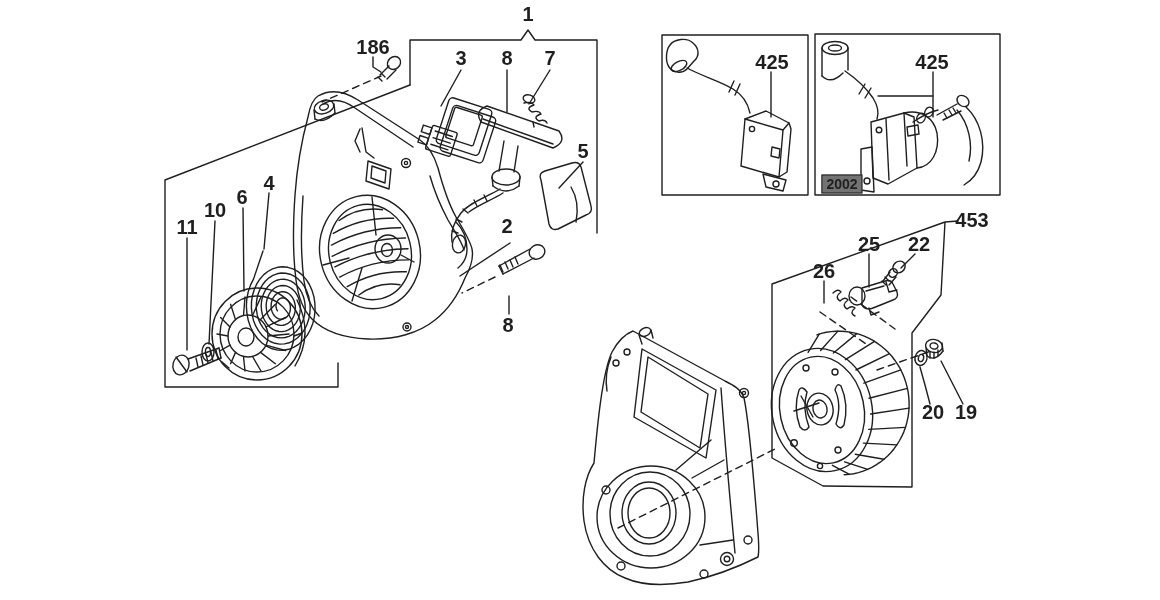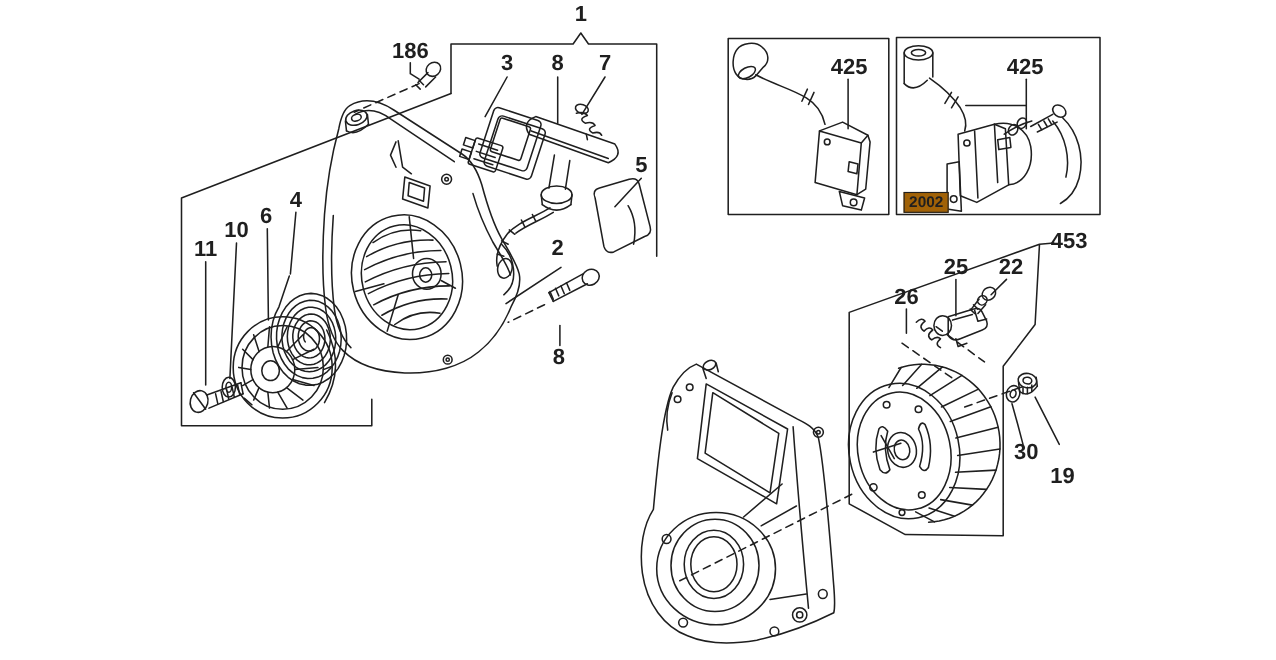--- a/index.html
+++ b/index.html
@@ -1,21 +1,21 @@
 <!DOCTYPE html>
 <html><head>
 <meta charset="utf-8">
 <style>
   html,body{margin:0;padding:0;}
   body{width:1160px;height:600px;background:#ffffff;font-family:"Liberation Sans",sans-serif;}
   .stage{position:relative;width:1160px;height:600px;background:#ffffff;overflow:hidden;}
   #art{position:absolute;left:0;top:0;}
   #art path,#art ellipse,#art circle,#art rect,#art line{fill:none;stroke:#1f1f1f;stroke-width:1.4;stroke-linecap:round;stroke-linejoin:round;}
   .callout{position:absolute;transform:translate(-50%,-50%);font-size:20px;font-weight:600;color:#1f1f1f;white-space:nowrap;}
-  .badge{position:absolute;transform:translate(-50%,-50%);font-size:14px;font-weight:700;color:#1f1f1f;border:1.6px solid #1f1f1f;padding:0 4px;line-height:17px;background:#a16207;}
+  .badge{position:absolute;transform:translate(-50%,-50%);font-size:14px;font-weight:700;color:#1f1f1f;border:1.6px solid #1f1f1f;padding:0 4px;line-height:17px;background:#737373;}
 </style>
 </head>
 <body>
 
 <div class="stage">
 
   <svg id="art" width="1160" height="600" viewBox="0 0 1160 600">
 
     <g>
       <path d="M410,85 L410,40 L521,40 L528,30 L535,40 L597,40 L597,233" stroke-width="1.5"></path>
@@ -283,15 +283,15 @@
   <div class="callout" style="left:215px;top:210px">10</div>
   <div class="callout" style="left:242px;top:197px">6</div>
   <div class="callout" style="left:269px;top:183px">4</div>
   <div class="callout" style="left:772px;top:62px">425</div>
   <div class="callout" style="left:932px;top:62px">425</div>
   <div class="badge" style="left:842px;top:184px">2002</div>
   <div class="callout" style="left:972px;top:220px">453</div>
   <div class="callout" style="left:824px;top:271px">26</div>
   <div class="callout" style="left:869px;top:244px">25</div>
   <div class="callout" style="left:919px;top:244px">22</div>
-  <div class="callout" style="left:933px;top:412px">30</div>
-  <div class="callout" style="left:966px;top:434px">19</div>
+  <div class="callout" style="left:933px;top:412px">20</div>
+  <div class="callout" style="left:966px;top:412px">19</div>
 </div>
 
 </body></html>

